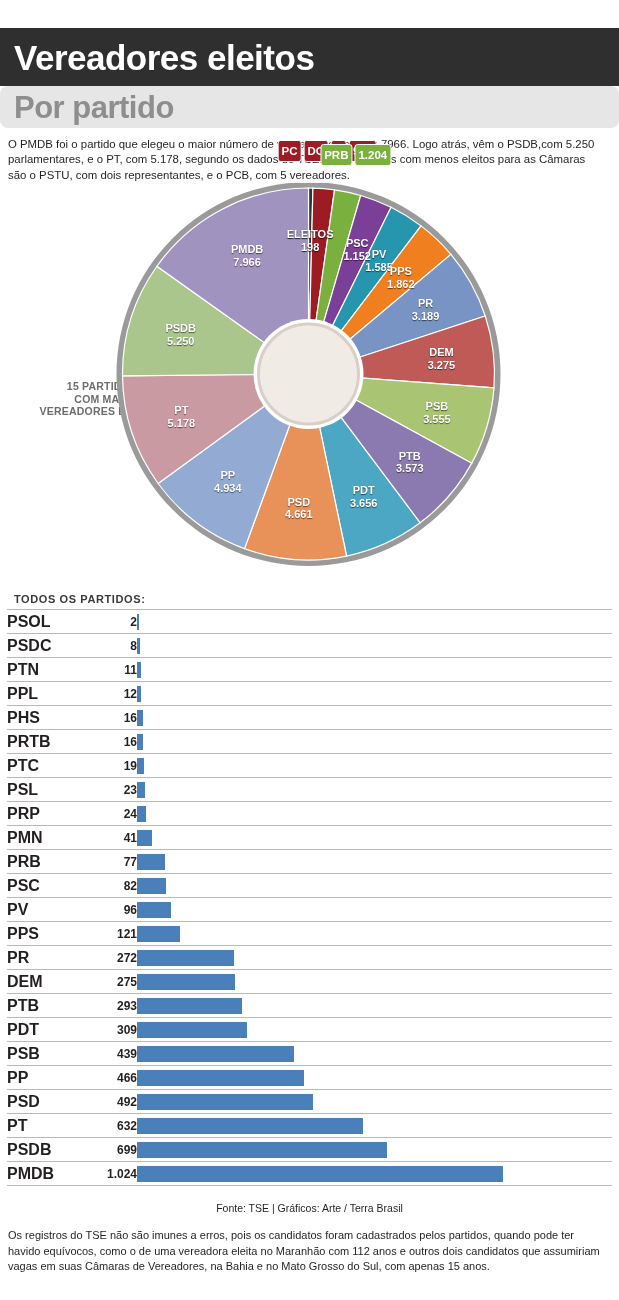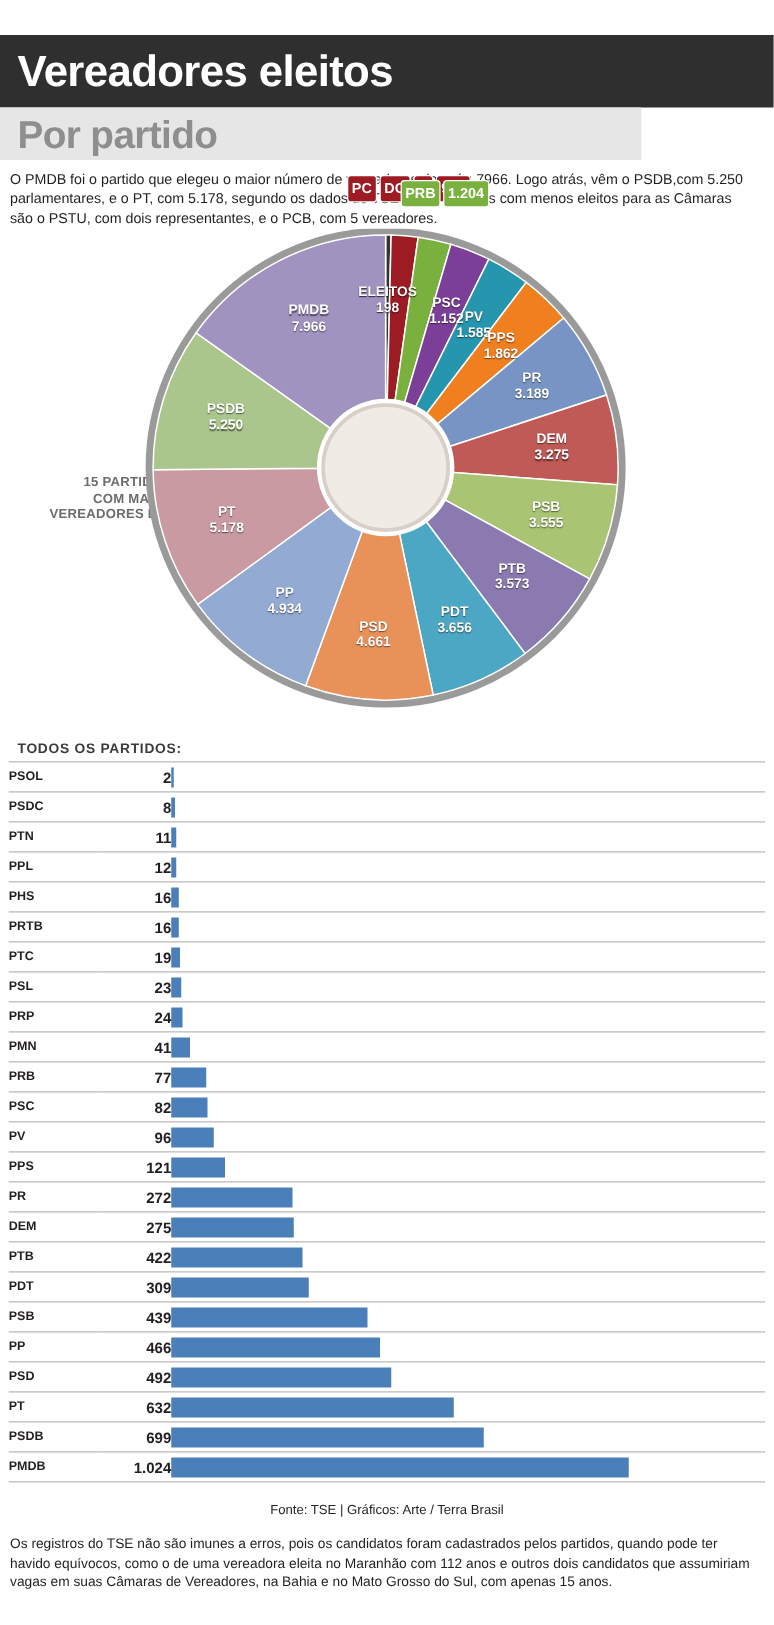--- a/index.html
+++ b/index.html
@@ -12,22 +12,22 @@
 
   
   .title-bar{
     background:#2f2f2f;height:58px;width:619px;
     display:flex;align-items:center;padding-left:14px;box-sizing:border-box;
   }
   .title-bar .main-title{
     color:#ffffff;font-size:35px;font-weight:bold;letter-spacing:-0.5px;line-height:1;
   }
   .subtitle-bar{
-    background:#e6e6e6;height:42px;width:513px;
-    display:flex;align-items:center;padding-left:14px;box-sizing:border-box;
+    background:#e6e6e6;height:42px;width:619px;
+    display:flex;align-items:center;padding-left:14px;box-sizing:border-box;border-radius:8px;
   }
   .subtitle-bar .sub-title{
     color:#8e8e8e;font-size:31px;font-weight:bold;letter-spacing:-0.5px;line-height:1;
   }
 
   .intro{
     padding:9px 14px 0 8px;font-size:11.4px;line-height:15.4px;color:#231f20;
     text-align:left;
   }
 
@@ -64,21 +64,21 @@
     font-size:11px;font-weight:bold;letter-spacing:0.6px;color:#3a3a3a;
     padding:0 0 4px 14px;
   }
   table.bars{
     border-collapse:collapse;width:605px;margin-left:7px;table-layout:fixed;
   }
   table.bars td{
     border-top:1px solid #b9b9b9;height:23px;padding:0;vertical-align:middle;
   }
   table.bars tr:last-child td{border-bottom:1px solid #b9b9b9;}
-  td.lbl{width:72px;padding-left:22px;font-size:10px;font-weight:bold;color:#231f20;}
+  td.lbl{width:72px;padding-left:22px;font-size:16px;font-weight:bold;color:#231f20;}
   td.val{width:58px;text-align:right;padding-right:6px;font-size:12px;font-weight:bold;color:#231f20;}
   td.bar{padding-left:2px;}
   .bar-inner{height:16px;background:#4a7fba;}
 
   
   .source{
     font-size:10.5px;color:#231f20;padding:16px 14px 0 14px;text-align:center;
   }
   .note{
     font-size:11px;line-height:15.4px;color:#231f20;padding:14px 10px 0 8px;
@@ -306,21 +306,21 @@
           </tr>
           <tr>
             <td class="lbl">DEM</td>
             <td class="val">275</td>
             <td class="bar">
               <div class="bar-inner" style="width: 98.291px; background: rgb(74, 127, 186);"></div>
             </td>
           </tr>
           <tr>
             <td class="lbl">PTB</td>
-            <td class="val">422</td>
+            <td class="val">293</td>
             <td class="bar">
               <div class="bar-inner" style="width: 104.725px; background: rgb(74, 127, 186);"></div>
             </td>
           </tr>
           <tr>
             <td class="lbl">PDT</td>
             <td class="val">309</td>
             <td class="bar">
               <div class="bar-inner" style="width: 110.443px; background: rgb(74, 127, 186);"></div>
             </td>

